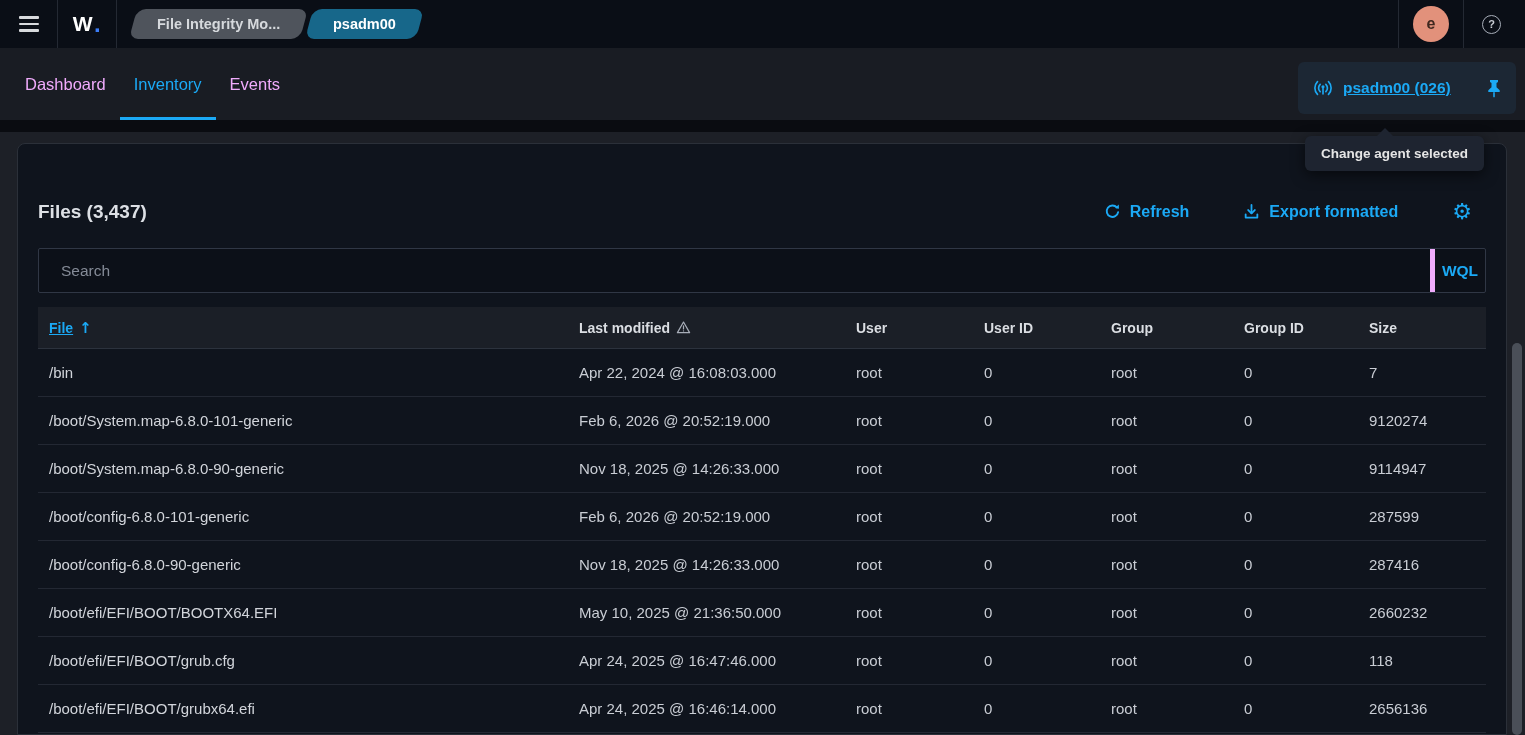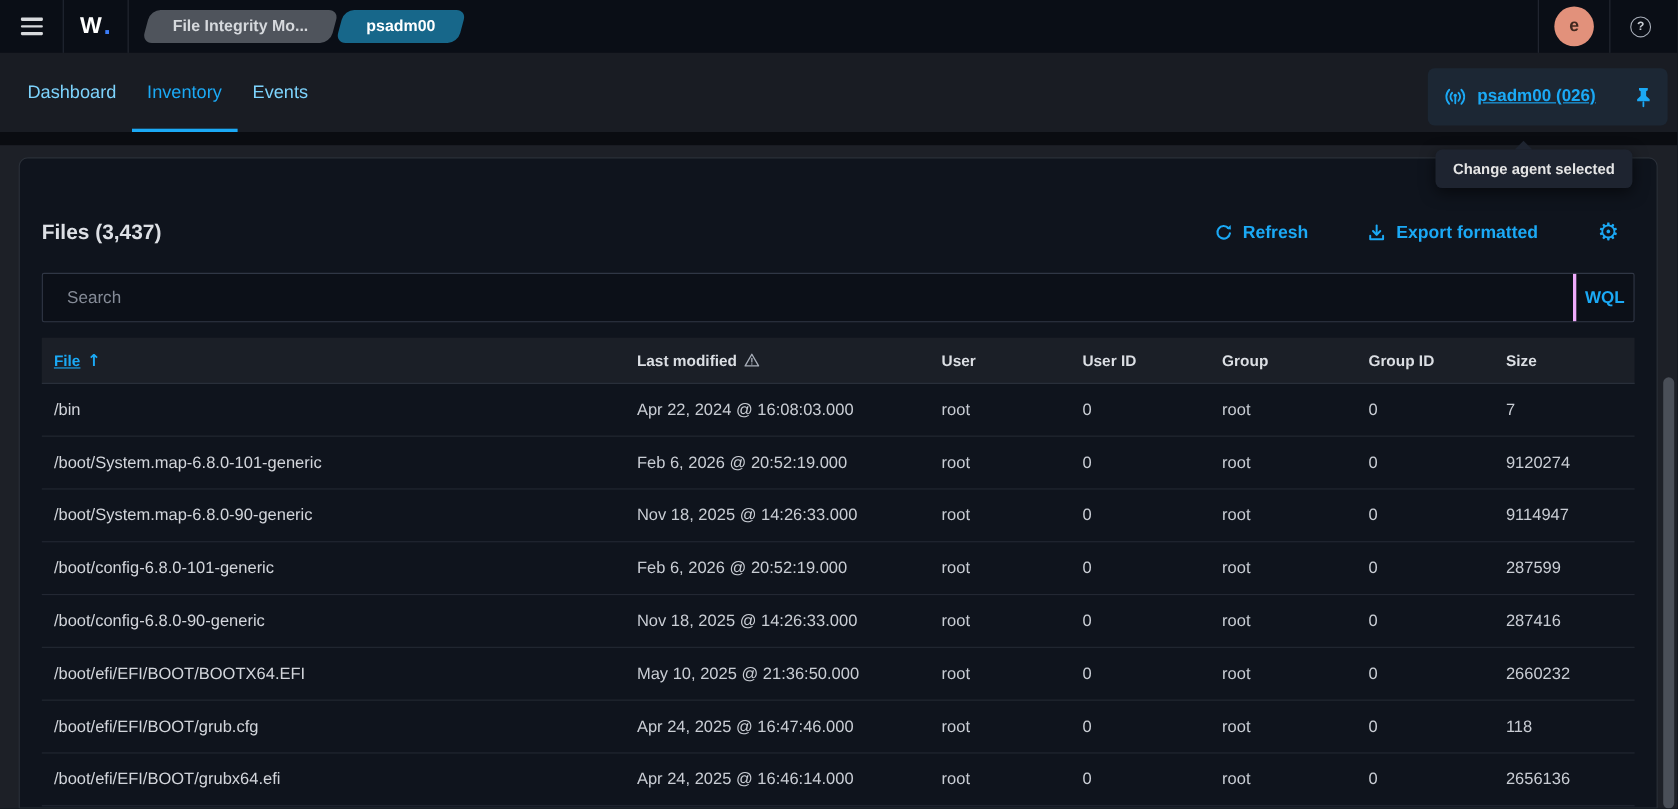--- a/index.html
+++ b/index.html
@@ -29,21 +29,21 @@
     color:#40281f; font-weight:700; font-size:16px;
     display:flex; align-items:center; justify-content:center; margin:0 14px; }
   .help { width:19px; height:19px; border-radius:50%; border:1.5px solid #a7adb8;
     color:#c9cdd4; font-size:11px; font-weight:700; display:flex; align-items:center;
     justify-content:center; margin:0 24px 0 18px; cursor:pointer; }
 
   
   .tabstrip { position:absolute; top:48px; left:0; width:100%; height:72px;
     background:#191c23; display:flex; align-items:stretch; padding-left:11px; z-index:4; }
   .tab { position:relative; display:flex; align-items:center; padding:0 14px;
-    font-size:16.5px; font-weight:500; color:#7dd3fc; cursor:pointer; }
+    font-size:16.5px; font-weight:500; color:#f0abfc; cursor:pointer; }
   .tab.active { color:#1ba9f5; }
   .tab.active::after { content:""; position:absolute; left:0; right:0; bottom:0;
     height:3px; background:#1ba9f5; }
   .agent-box { position:absolute; right:9px; top:14px; height:52px; width:218px;
     background:#1c2734; border-radius:6px; display:flex; align-items:center;
     padding:0 14px; gap:9px;margin-left:28px; }
   .agent-link { color:#1ba9f5; font-weight:600; font-size:15.5px;
     text-decoration:underline; cursor:pointer; white-space:nowrap; }
   .pin { margin-left:auto; cursor:pointer; display:flex; }
   .darkband { position:absolute; top:120px; left:0; width:100%; height:12px; background:#0a0c11; }
@@ -66,21 +66,21 @@
     font-size:16px; font-weight:600; cursor:pointer; }
   .gear { font-family:"DejaVu Sans",sans-serif; font-size:22px; color:#1ba9f5;
     line-height:1; cursor:pointer; }
 
   .searchbar { margin:0 20px 14px; height:45px; background:#0c1018;
     border:1px solid #303745; border-radius:2px; display:flex; align-items:stretch; }
   .searchbar input { flex:1; background:transparent; border:none; outline:none;
     color:#ec4899; font-size:15.5px; padding:0 22px;
     font-family:"Liberation Sans","DejaVu Sans",sans-serif; }
   .searchbar input::placeholder { color:#858b97; opacity:1; }
-  .wql { width:55px; border-left:3px solid #f0abfc; display:flex; align-items:center;
+  .wql { width:55px; border-left:5px solid #f0abfc; display:flex; align-items:center;
     justify-content:center; color:#1ba9f5; font-size:15.5px; font-weight:600; cursor:pointer; }
 
   
   .table { margin:0 20px; }
   .trow { display:grid; grid-template-columns:530px 277px 128px 127px 133px 125px 1fr;
     align-items:center; }
   .thead { height:42px; background:#1b1f27; border-bottom:1px solid #2c323d; }
   .th { padding-left:11px; font-size:14px; font-weight:700; color:#dbdee3;
     display:flex; align-items:center; gap:6px; white-space:nowrap; }
   .th.sorted { color:#1ba9f5; }

